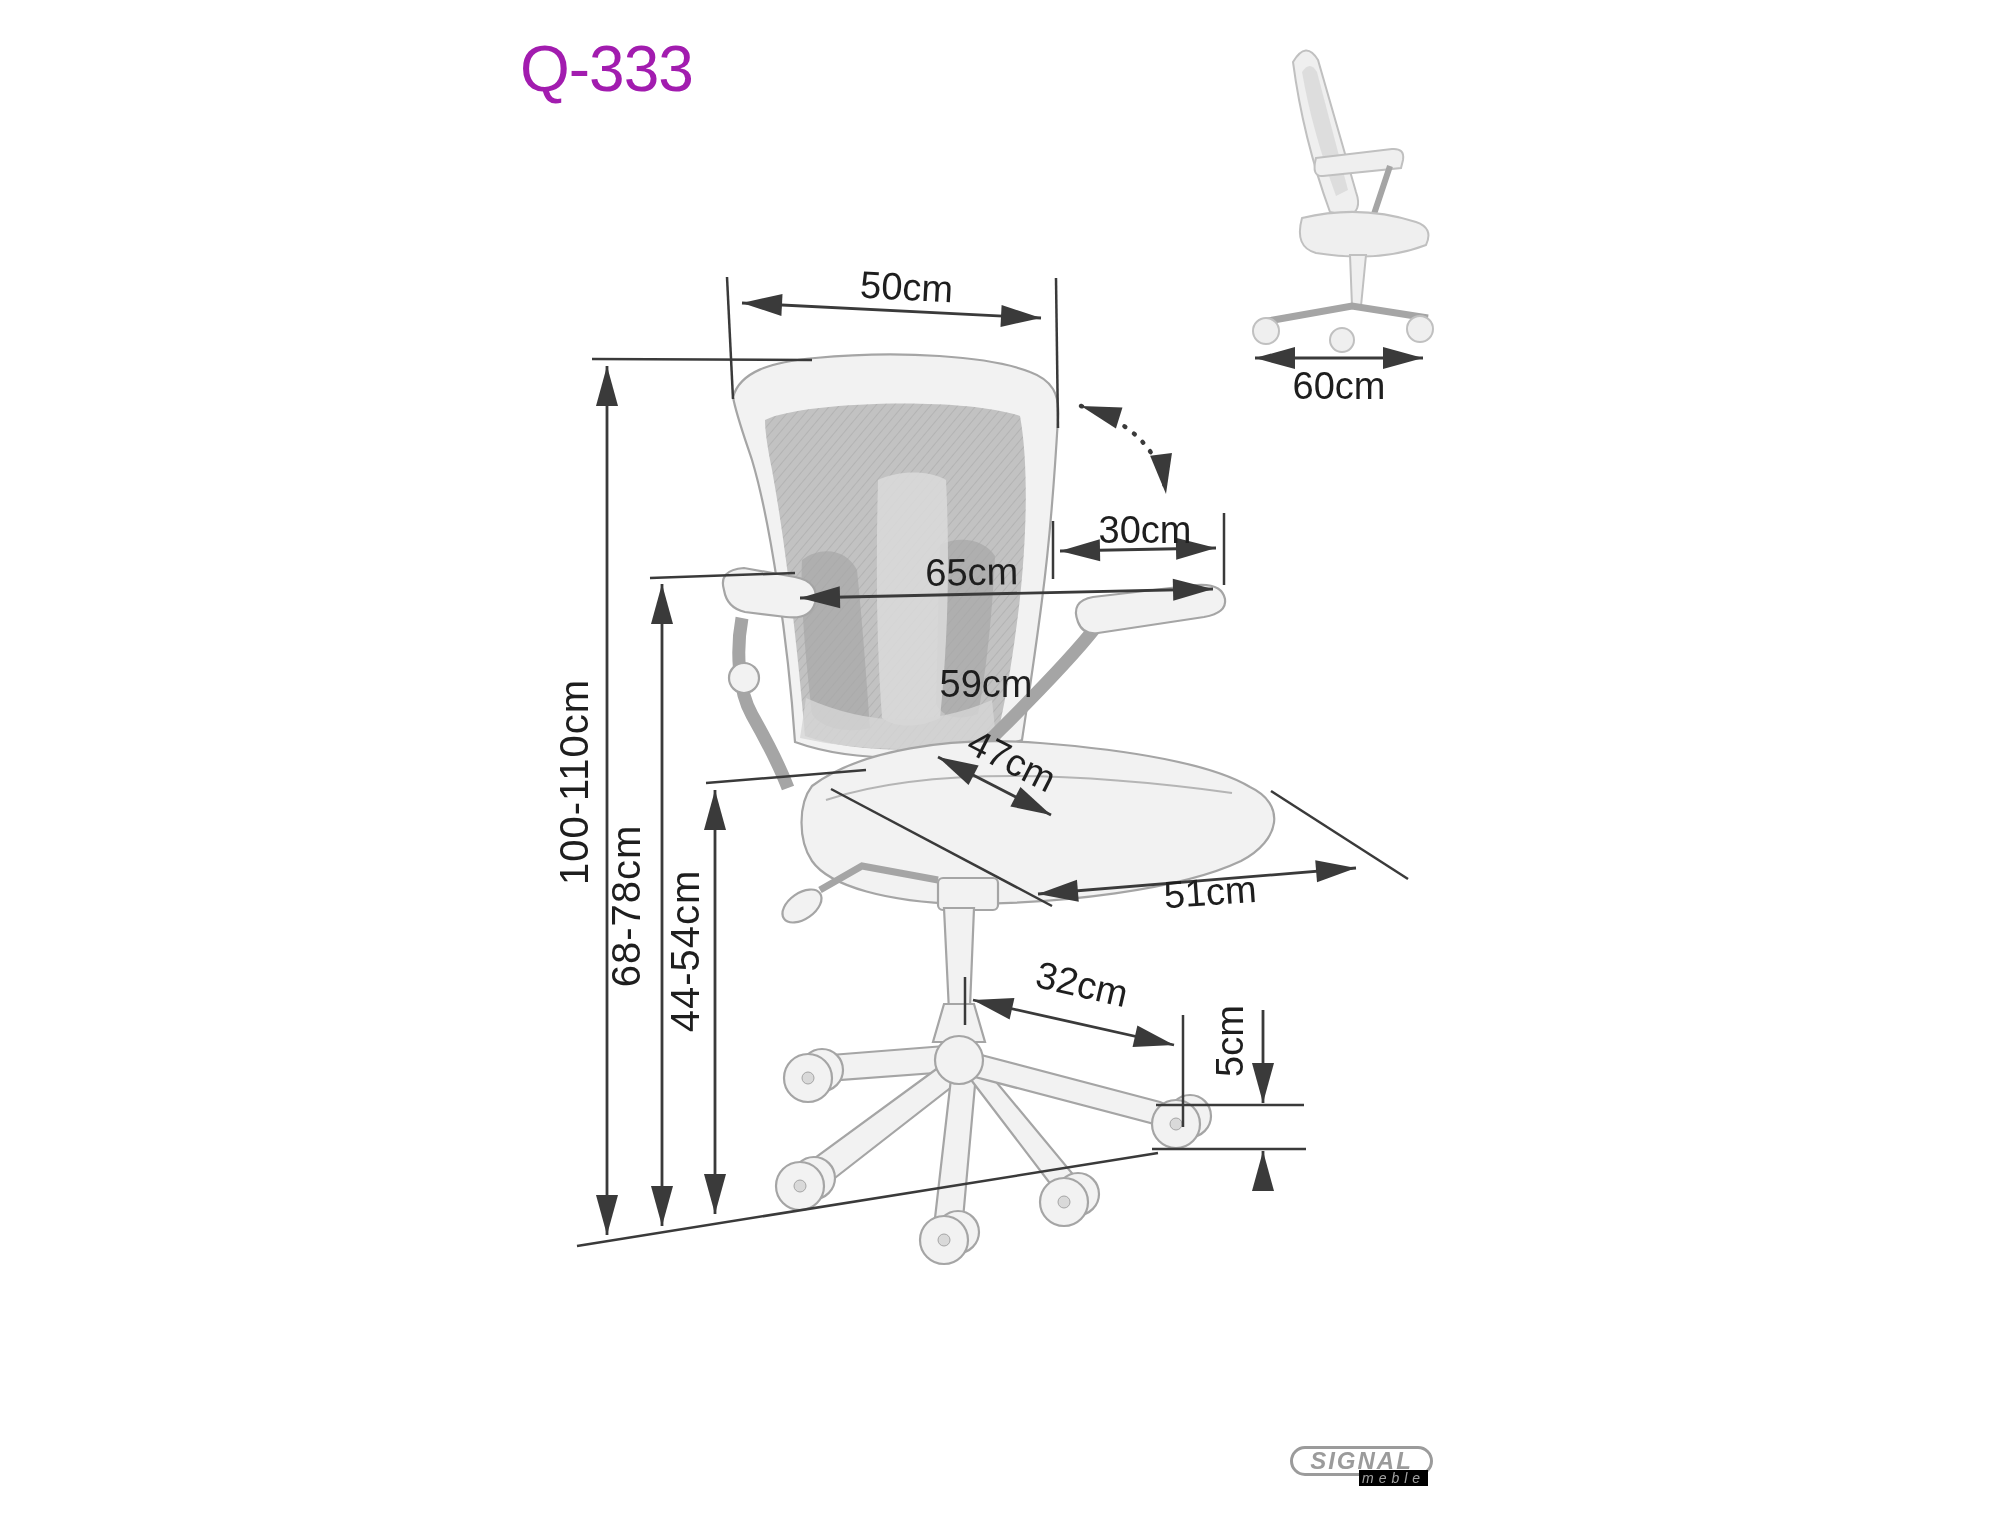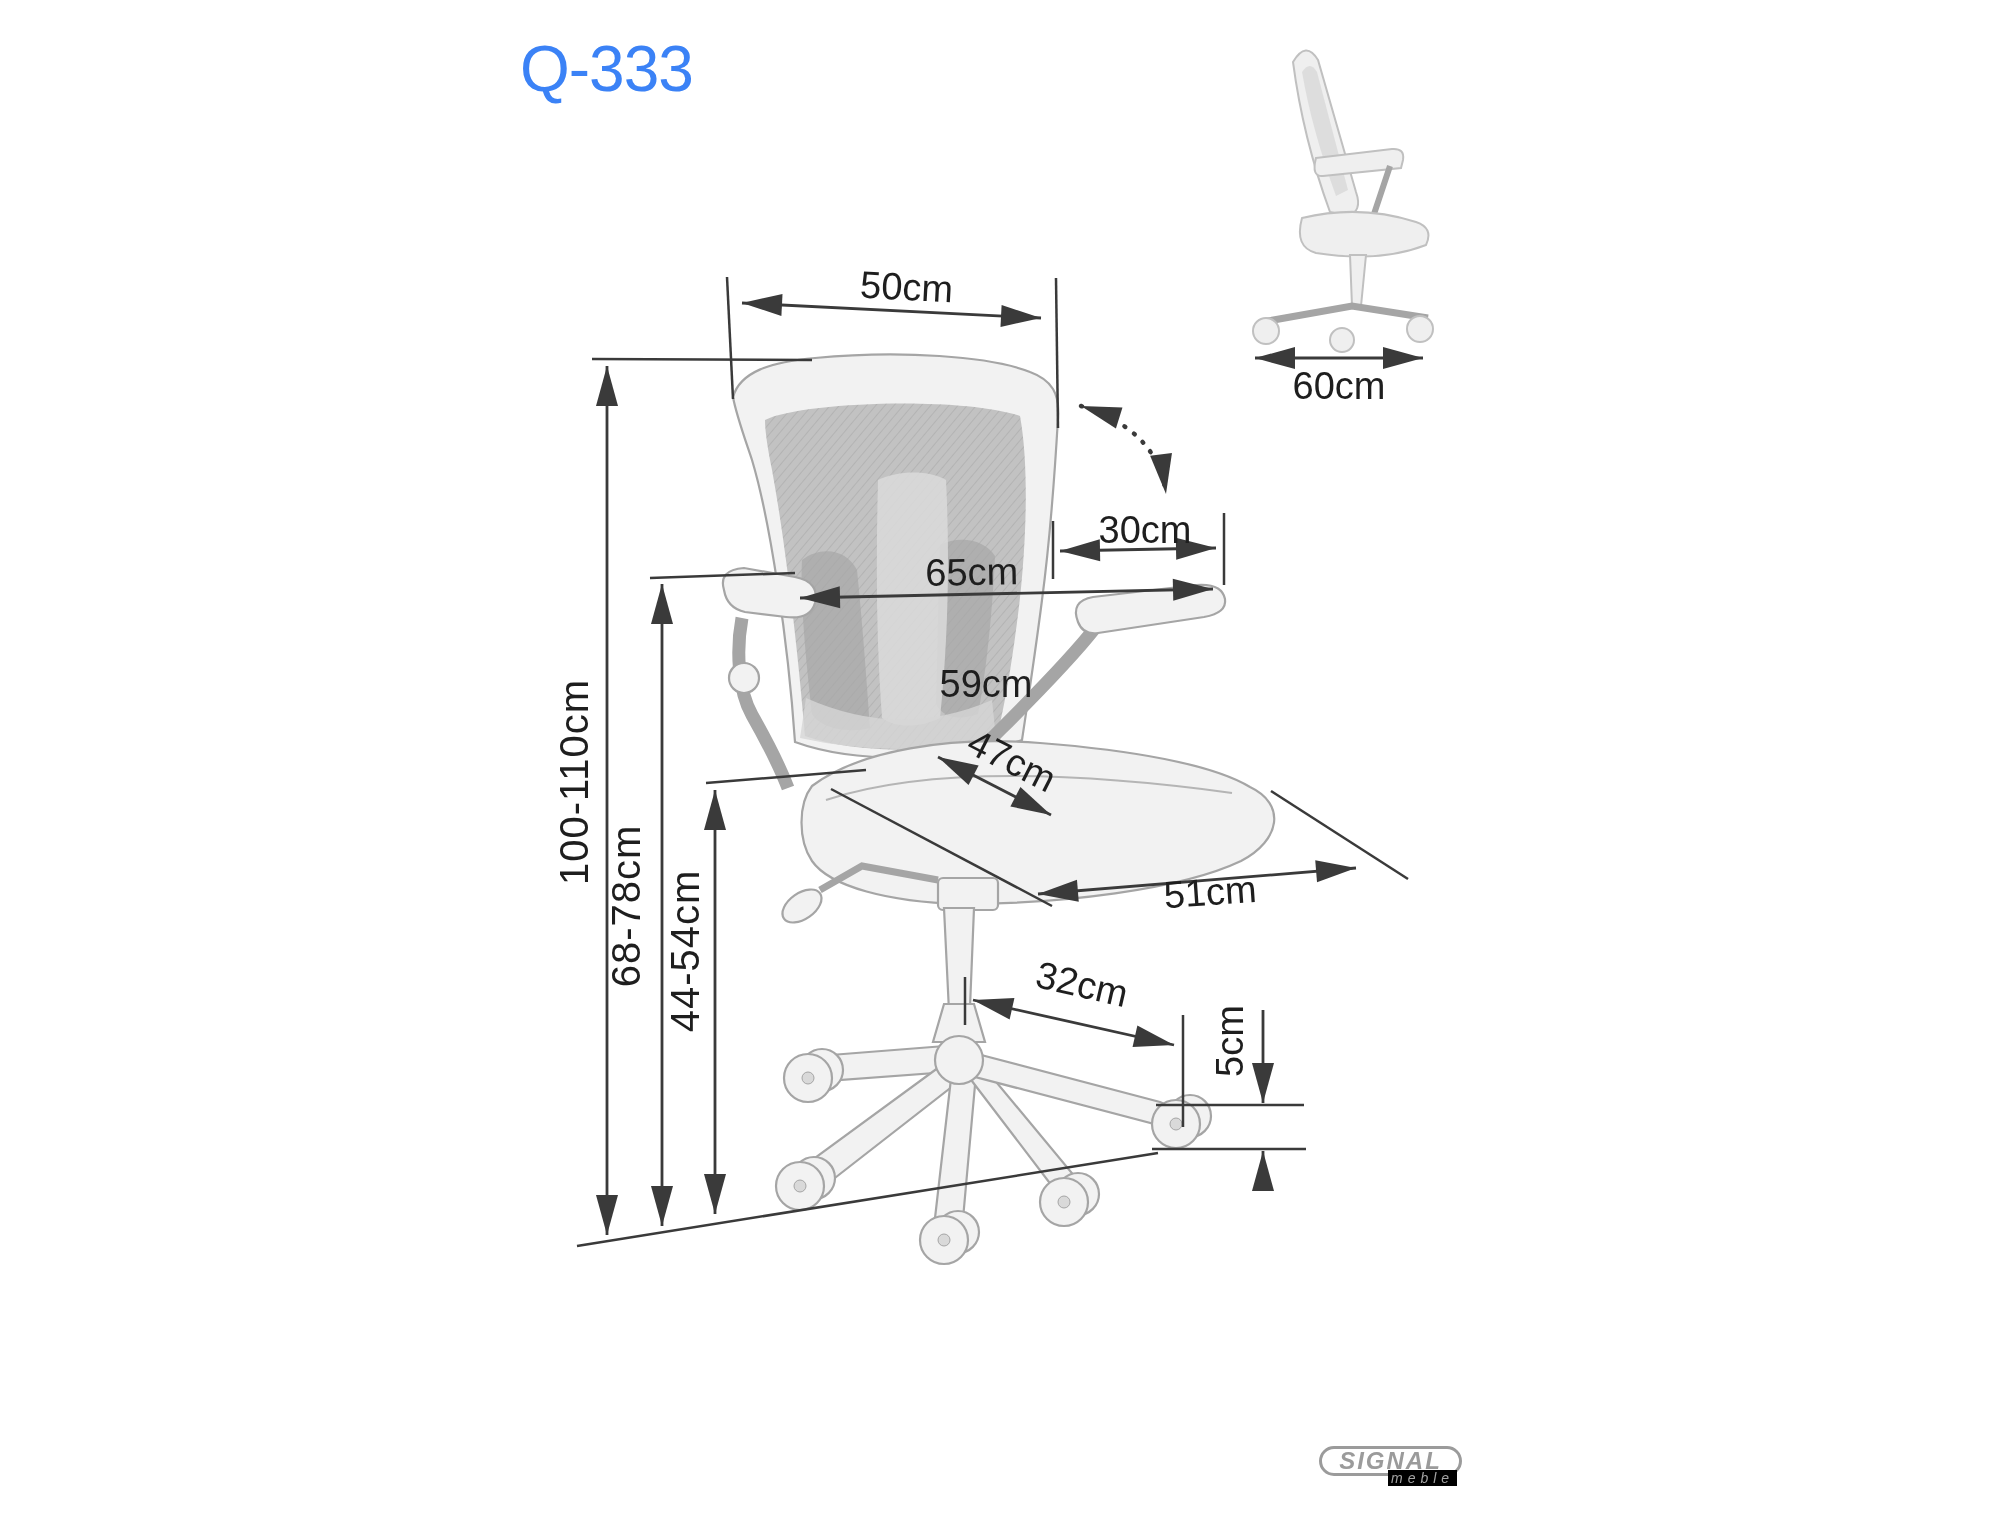--- a/index.html
+++ b/index.html
@@ -4,31 +4,31 @@
 <style>
   :root{
     --ink:#1e1e1e; --line:#3a3a3a; --sketch:#a5a5a5; --sketch-light:#c0c0c0;
     --fill:#f2f2f2; --mesh:#c2c2c2; --logo:#9b9b9b; --bg:#ffffff;
   }
   html,body{margin:0;padding:0;background:#fff;}
   .stage{position:relative;width:2000px;height:1530px;background:var(--bg,#fff);
          font-family:"Liberation Sans",sans-serif;overflow:hidden;}
   .stage svg{position:absolute;left:0;top:0;}
   .page-title{position:absolute;left:520px;top:32px;font-size:64px;font-weight:500;
-              color:#3b82f6;letter-spacing:-1px;}
+              color:#a21caf;letter-spacing:-1px;}
   .dim-text{fill:var(--ink,#1e1e1e);font-size:38px;font-family:"Liberation Sans",sans-serif;}
   .dim-text-v{fill:var(--ink,#1e1e1e);font-size:40px;letter-spacing:1px;font-family:"Liberation Sans",sans-serif;}
   .dim-line{stroke:var(--line,#3a3a3a);stroke-width:2.8;fill:none;}
   .ext-line{stroke:var(--line,#3a3a3a);stroke-width:2.5;fill:none;}
   .arc-line{stroke:var(--line,#3a3a3a);stroke-width:4.5;fill:none;
             stroke-dasharray:1 11;stroke-linecap:round;}
   .sk{stroke:var(--sketch,#a5a5a5);stroke-width:2.2;fill:var(--fill,#f2f2f2);}
   .sk-line{stroke:var(--sketch,#a5a5a5);fill:none;}
   .sv{stroke:var(--sketch-light,#c0c0c0);stroke-width:2;fill:#efefef;}
-  .logo{position:absolute;left:1319px;top:1446px;width:160px;height:50px;}
+  .logo{position:absolute;left:1290px;top:1446px;width:160px;height:50px;}
   .logo-pill{box-sizing:border-box;width:143px;height:30px;border:3px solid var(--logo,#9b9b9b);
              border-radius:16px;display:flex;align-items:center;justify-content:center;
              font-style:italic;font-weight:700;font-size:24px;letter-spacing:2px;
              color:var(--logo,#9b9b9b);}
   .logo-sub{position:absolute;left:69px;top:24px;background:#000000;padding:0 3px;
             font-size:14px;letter-spacing:5px;color:#a3a3a3;font-style:italic;}
 </style>
 </head>
 <body>
 

